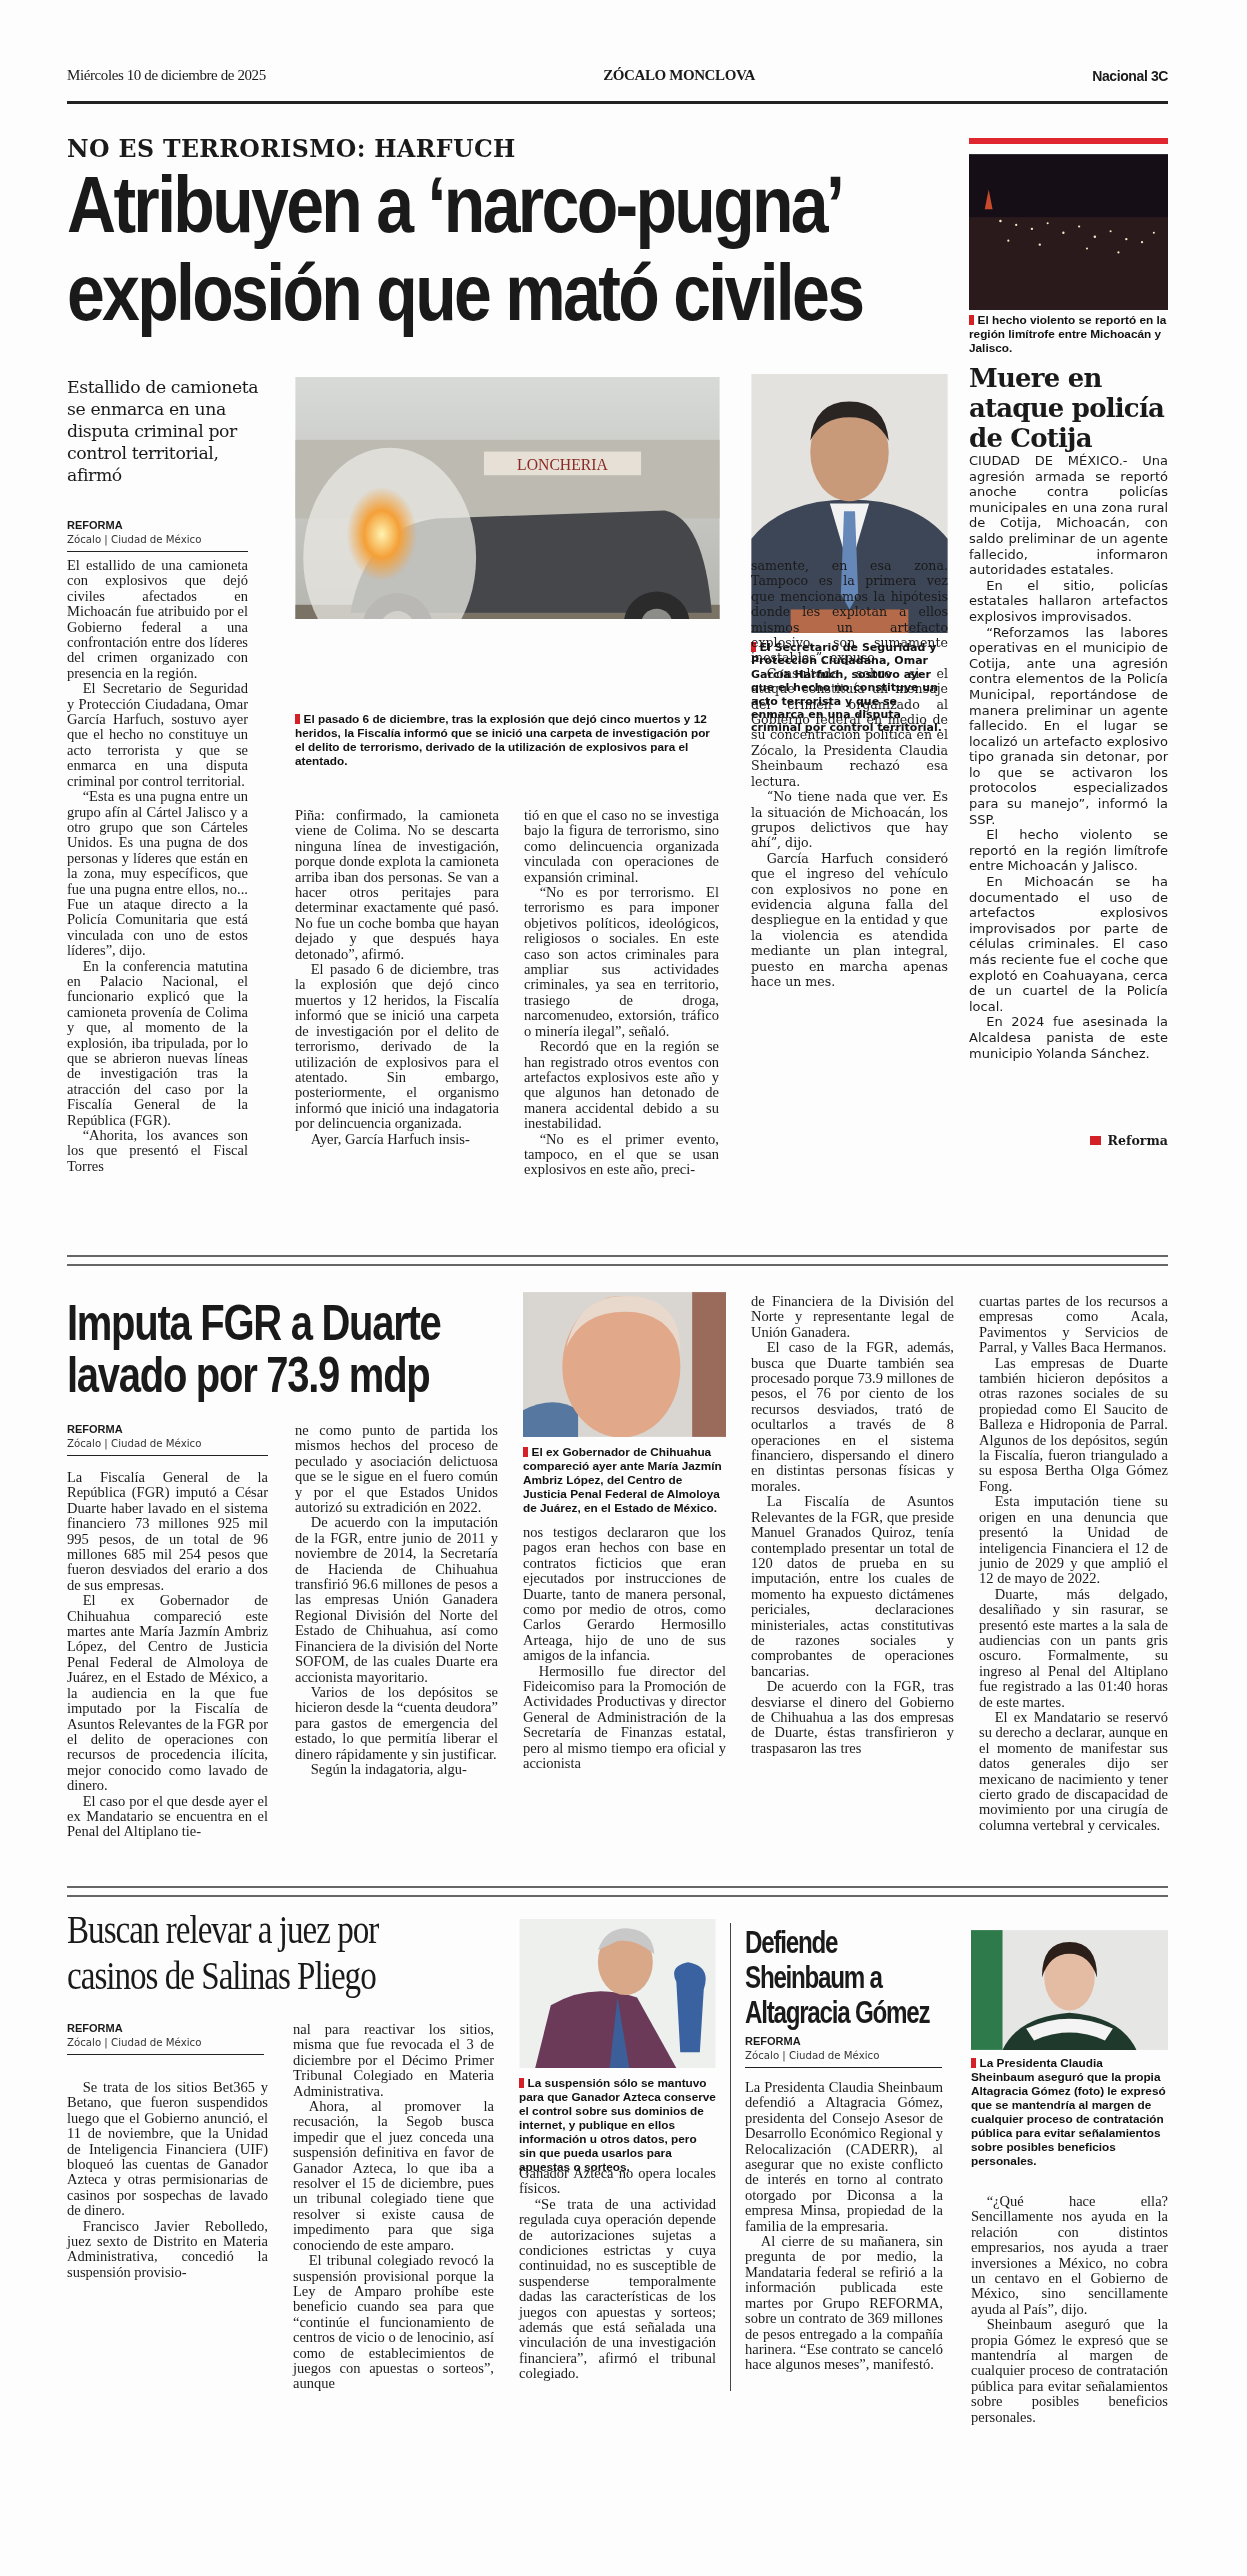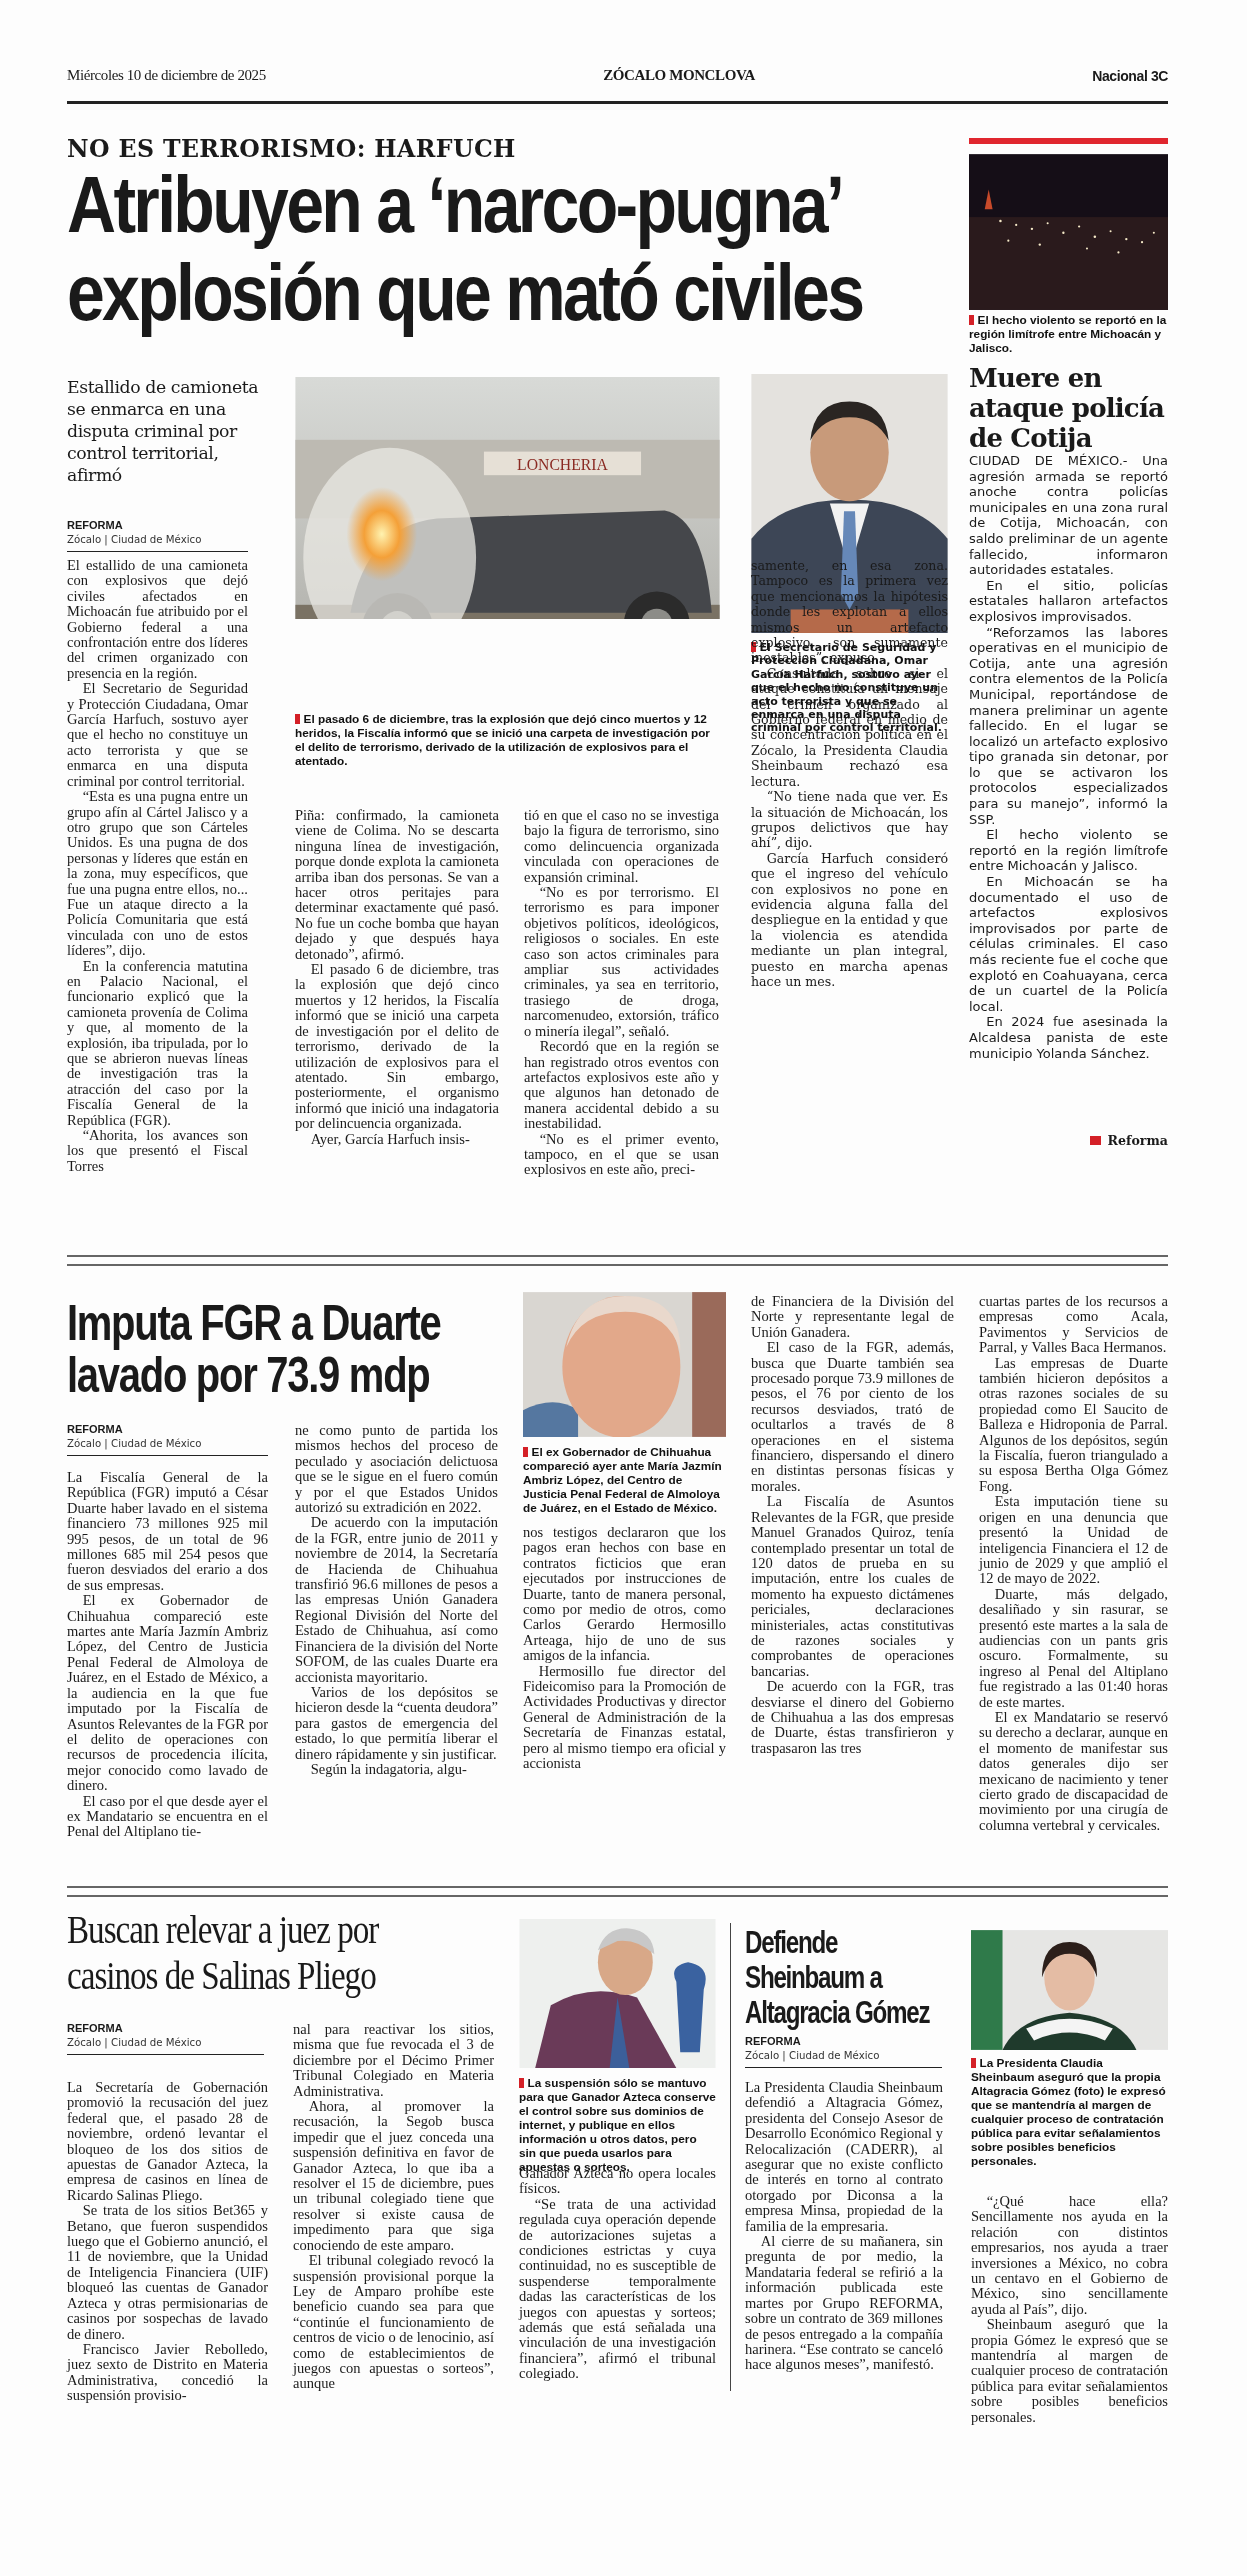--- a/index.html
+++ b/index.html
@@ -230,21 +230,20 @@
 
 <div class="abs h2-serif" style="left:67px;top:1907px;font-size:39px;line-height:46px;transform:scaleX(0.85);transform-origin:left top;width:566px;">
   <div>Buscan relevar a juez por</div>
   <div>casinos de Salinas Pliego</div>
 </div>
 <div class="abs byline" style="left:67px;top:2022px;width:197px;">
   <div class="byline-name">REFORMA</div>
   <div class="byline-loc">Zócalo | Ciudad de México</div>
 </div>
 <div class="abs body" style="left:67px;top:2080px;width:201px;">
-  <p class="noindent">La Secretaría de Gobernación promovió la recusación del juez federal que, el pasado 28 de noviembre, ordenó levantar el bloqueo de los dos sitios de apuestas de Ganador Azteca, la empresa de casinos en línea de Ricardo Salinas Pliego.</p>
   <p>Se trata de los sitios Bet365 y Betano, que fueron suspendidos luego que el Gobierno anunció, el 11 de noviembre, que la Unidad de Inteligencia Financiera (UIF) bloqueó las cuentas de Ganador Azteca y otras permisionarias de casinos por sospechas de lavado de dinero.</p>
   <p>Francisco Javier Rebolledo, juez sexto de Distrito en Materia Administrativa, concedió la suspensión provisio-</p>
 </div>
 <div class="abs body" style="left:293px;top:2022px;width:201px;">
   <p class="noindent">nal para reactivar los sitios, misma que fue revocada el 3 de diciembre por el Décimo Primer Tribunal Colegiado en Materia Administrativa.</p>
   <p>Ahora, al promover la recusación, la Segob busca impedir que el juez conceda una suspensión definitiva en favor de Ganador Azteca, lo que iba a resolver el 15 de diciembre, pues un tribunal colegiado tiene que resolver si existe causa de impedimento para que siga conociendo de este amparo.</p>
   <p>El tribunal colegiado revocó la suspensión provisional porque la Ley de Amparo prohíbe este beneficio cuando sea para que “continúe el funcionamiento de centros de vicio o de lenocinio, así como de establecimientos de juegos con apuestas o sorteos”, aunque</p>
 </div>
 <div class="abs photo" style="left:519px;top:1919px;width:197px;height:149px;">
   <svg width="197" height="149" viewBox="0 0 250 190">

